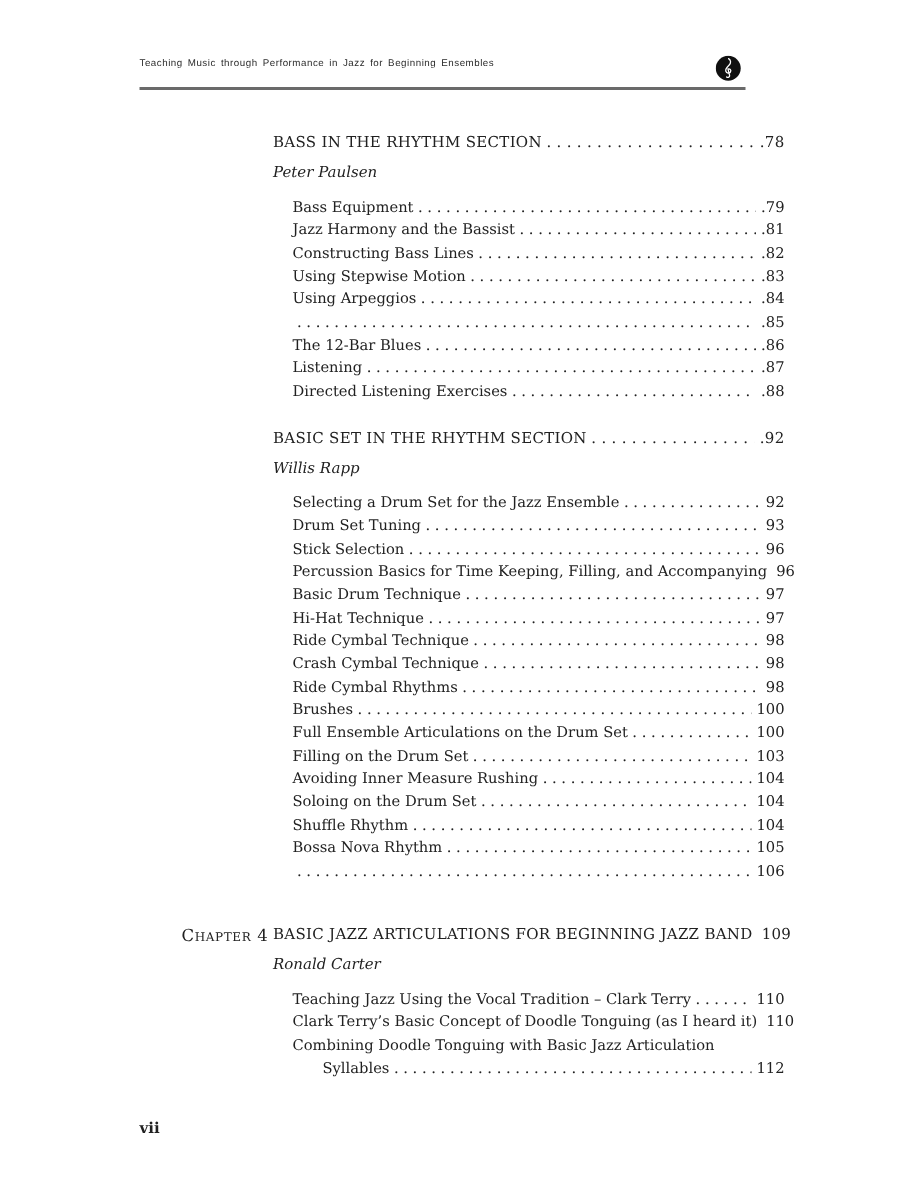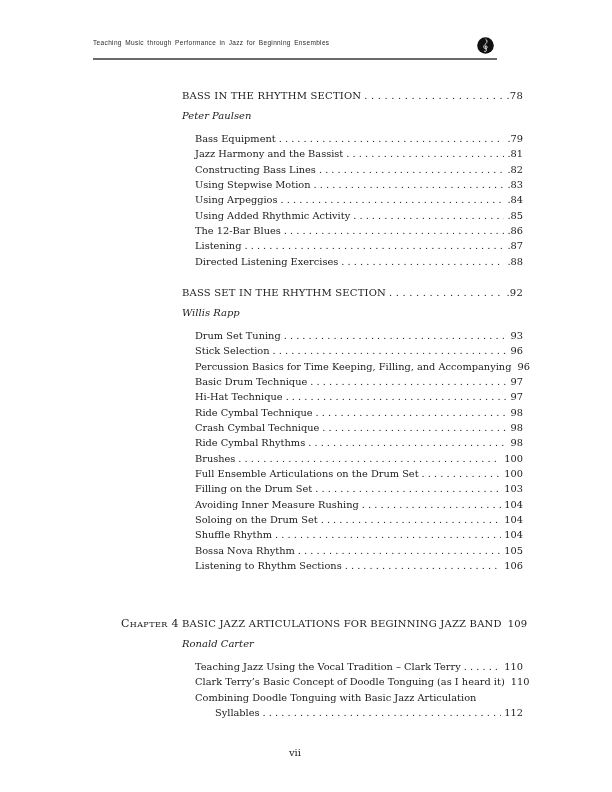--- a/index.html
+++ b/index.html
@@ -57,21 +57,21 @@
     flex:1 1 auto; min-width:0; overflow:hidden;
     white-space:nowrap; text-align:right; margin:0 3px;
   }
   .dots::after {
     content:". . . . . . . . . . . . . . . . . . . . . . . . . . . . . . . . . . . . . . . . . . . . . . . . . . . . . . . . . . . . . . . . . . . . . . . . . . . . . . . .";
   }
   .no-page .dots::after { content:""; }
   .pg { flex:0 0 auto; white-space:nowrap; }
   .folio {
     position:absolute; left:93px; top:746px; width:404px;
-    text-align:center; font-size:10px; line-height:14px;
+    text-align:left; font-size:10px; line-height:14px;font-weight:bold;
   }
 </style>
 </head>
 <body>
 
 <div class="running-header">
   <span>Teaching Music through Performance in Jazz for Beginning Ensembles</span>
 </div>
 
 <span class="logo">
@@ -112,21 +112,20 @@
     <span class="e-title">Using Stepwise Motion</span>
     <span class="dots"></span>
     <span class="pg">.83</span>
   </div>
         <div class="entry-row">
     <span class="e-title">Using Arpeggios</span>
     <span class="dots"></span>
     <span class="pg">.84</span>
   </div>
         <div class="entry-row">
-    <span class="e-title">Using Added Rhythmic Activity</span>
     <span class="dots"></span>
     <span class="pg">.85</span>
   </div>
         <div class="entry-row">
     <span class="e-title">The 12-Bar Blues</span>
     <span class="dots"></span>
     <span class="pg">.86</span>
   </div>
         <div class="entry-row">
     <span class="e-title">Listening</span>
@@ -136,27 +135,32 @@
         <div class="entry-row">
     <span class="e-title">Directed Listening Exercises</span>
     <span class="dots"></span>
     <span class="pg">.88</span>
   </div>
       </div>
   </section>
     <section class="toc-section s1">
     <div class="heading-row">
 
-      <span class="h-title">BASS SET IN THE RHYTHM SECTION</span>
+      <span class="h-title">BASIC SET IN THE RHYTHM SECTION</span>
       <span class="dots"></span>
       <span class="pg">.92</span>
     </div>
     <div class="author">Willis Rapp</div>
     <div class="entries">
         <div class="entry-row">
+    <span class="e-title">Selecting a Drum Set for the Jazz Ensemble</span>
+    <span class="dots"></span>
+    <span class="pg">92</span>
+  </div>
+        <div class="entry-row">
     <span class="e-title">Drum Set Tuning</span>
     <span class="dots"></span>
     <span class="pg">93</span>
   </div>
         <div class="entry-row">
     <span class="e-title">Stick Selection</span>
     <span class="dots"></span>
     <span class="pg">96</span>
   </div>
         <div class="entry-row">
@@ -218,21 +222,20 @@
     <span class="e-title">Shuffle Rhythm</span>
     <span class="dots"></span>
     <span class="pg">104</span>
   </div>
         <div class="entry-row">
     <span class="e-title">Bossa Nova Rhythm</span>
     <span class="dots"></span>
     <span class="pg">105</span>
   </div>
         <div class="entry-row">
-    <span class="e-title">Listening to Rhythm Sections</span>
     <span class="dots"></span>
     <span class="pg">106</span>
   </div>
       </div>
   </section>
     <section class="toc-section s2">
     <div class="heading-row">
       <span class="chapter-label">Chapter 4</span>
       <span class="h-title">BASIC JAZZ ARTICULATIONS FOR BEGINNING JAZZ BAND</span>
       <span class="dots"></span>

